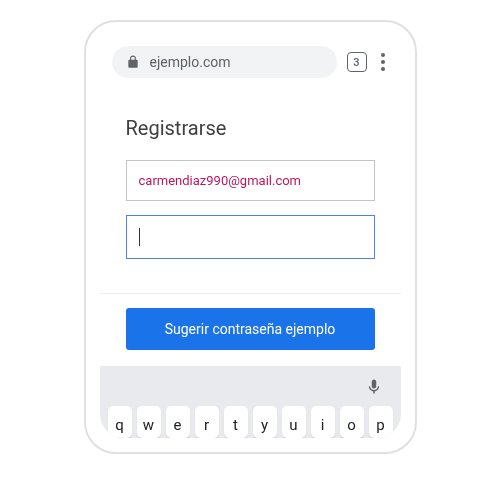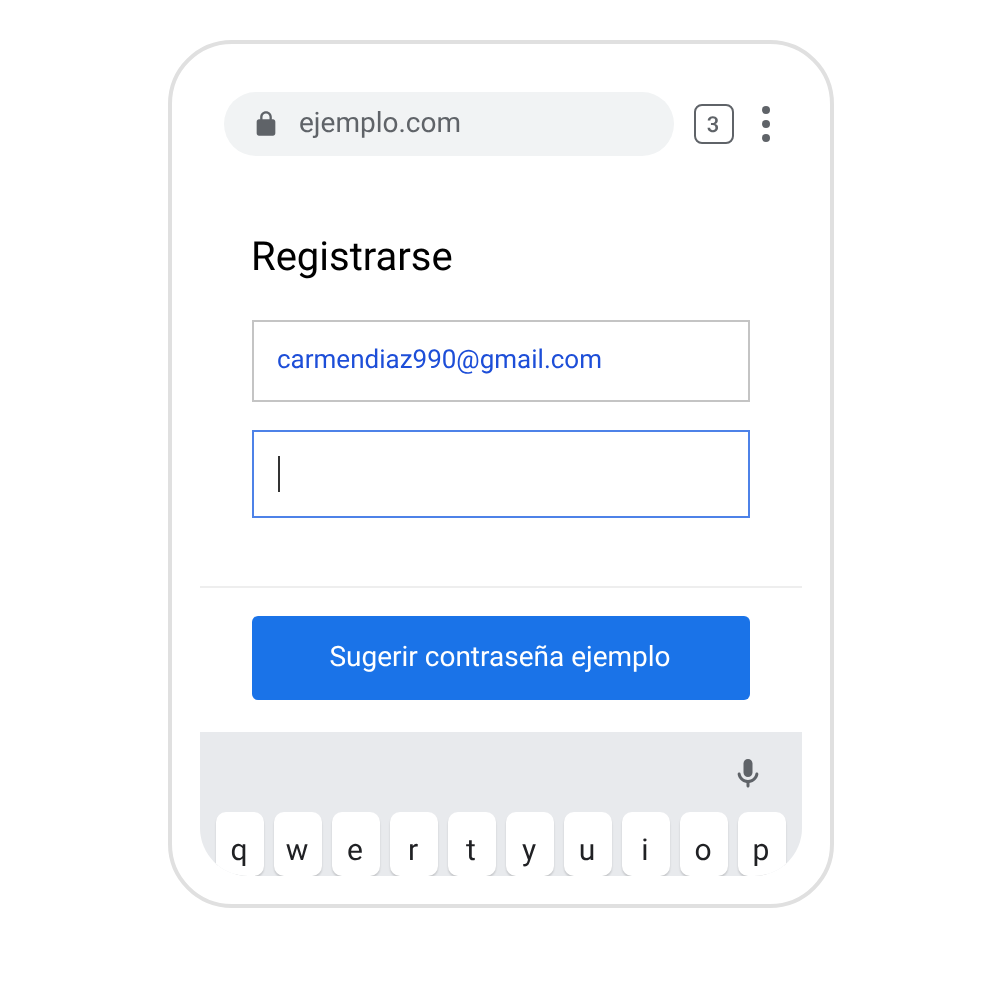--- a/index.html
+++ b/index.html
@@ -7,22 +7,22 @@
     .phone-frame { width: 333px; background: #fff; border: 2px solid #e0e0e0; border-radius: 32px; padding: 14px; position: relative; }
     .phone-inner { border-radius: 24px; overflow: hidden; background: #fff; }
     .address-bar { display: flex; align-items: center; gap: 10px; padding: 10px 12px; }
     .url-pill { flex: 1; display: flex; align-items: center; gap: 10px; background: #f1f3f4; border-radius: 20px; padding: 8px 14px; }
     .lock-svg { width: 14px; height: 14px; }
     .url-text { font-size: 14px; color: #5f6368; }
     .tab-count { width: 20px; height: 20px; border: 1.5px solid #5f6368; border-radius: 4px; display: flex; align-items: center; justify-content: center; font-size: 11px; color: #5f6368; font-weight: 500; }
     .menu-dots { display: flex; flex-direction: column; gap: 3px; padding: 4px; }
     .menu-dots span { width: 4px; height: 4px; background: #5f6368; border-radius: 50%; }
     .content { padding: 28px 26px 20px 26px; }
-    .heading { font-size: 20px; font-weight: 400; color: #000000; margin-bottom: 20px; }
-    .input-field { width: 100%; padding: 12px 12px; border: 1px solid #c4c4c4; font-size: 13px; color: #1d4ed8; margin-bottom: 14px; outline: none; }
+    .heading { font-size: 20px; font-weight: 400; color: #404040; margin-bottom: 20px; }
+    .input-field { width: 100%; padding: 12px 12px; border: 1px solid #c4c4c4; font-size: 13px; color: #be185d; margin-bottom: 14px; outline: none; }
     .input-field.focused { border: 1.5px solid #4d82e8; }
     .cursor-line { display: inline-block; width: 1px; height: 18px; background: #333; vertical-align: middle; }
     .suggest-bar { padding: 14px 26px 16px 26px; border-top: 1px solid #eee; }
     .suggest-btn { width: 100%; background: #1a73e8; color: #fff; border: none; padding: 13px; font-size: 14px; border-radius: 3px; cursor: pointer; }
     .keyboard { background: #e8eaed; padding: 12px 8px 0 8px; }
     .kb-topbar { display: flex; justify-content: flex-end; padding: 0 10px 10px 10px; }
     .mic-svg { width: 18px; height: 18px; }
     .kb-row { display: flex; gap: 5px; justify-content: center; }
     .kb-key { flex: 1; background: #fff; border-radius: 5px; text-align: center; padding: 10px 0 4px 0; font-size: 15px; color: #202124; box-shadow: 0 1px 1px rgba(0,0,0,0.15); min-width: 0; }
   </style>

